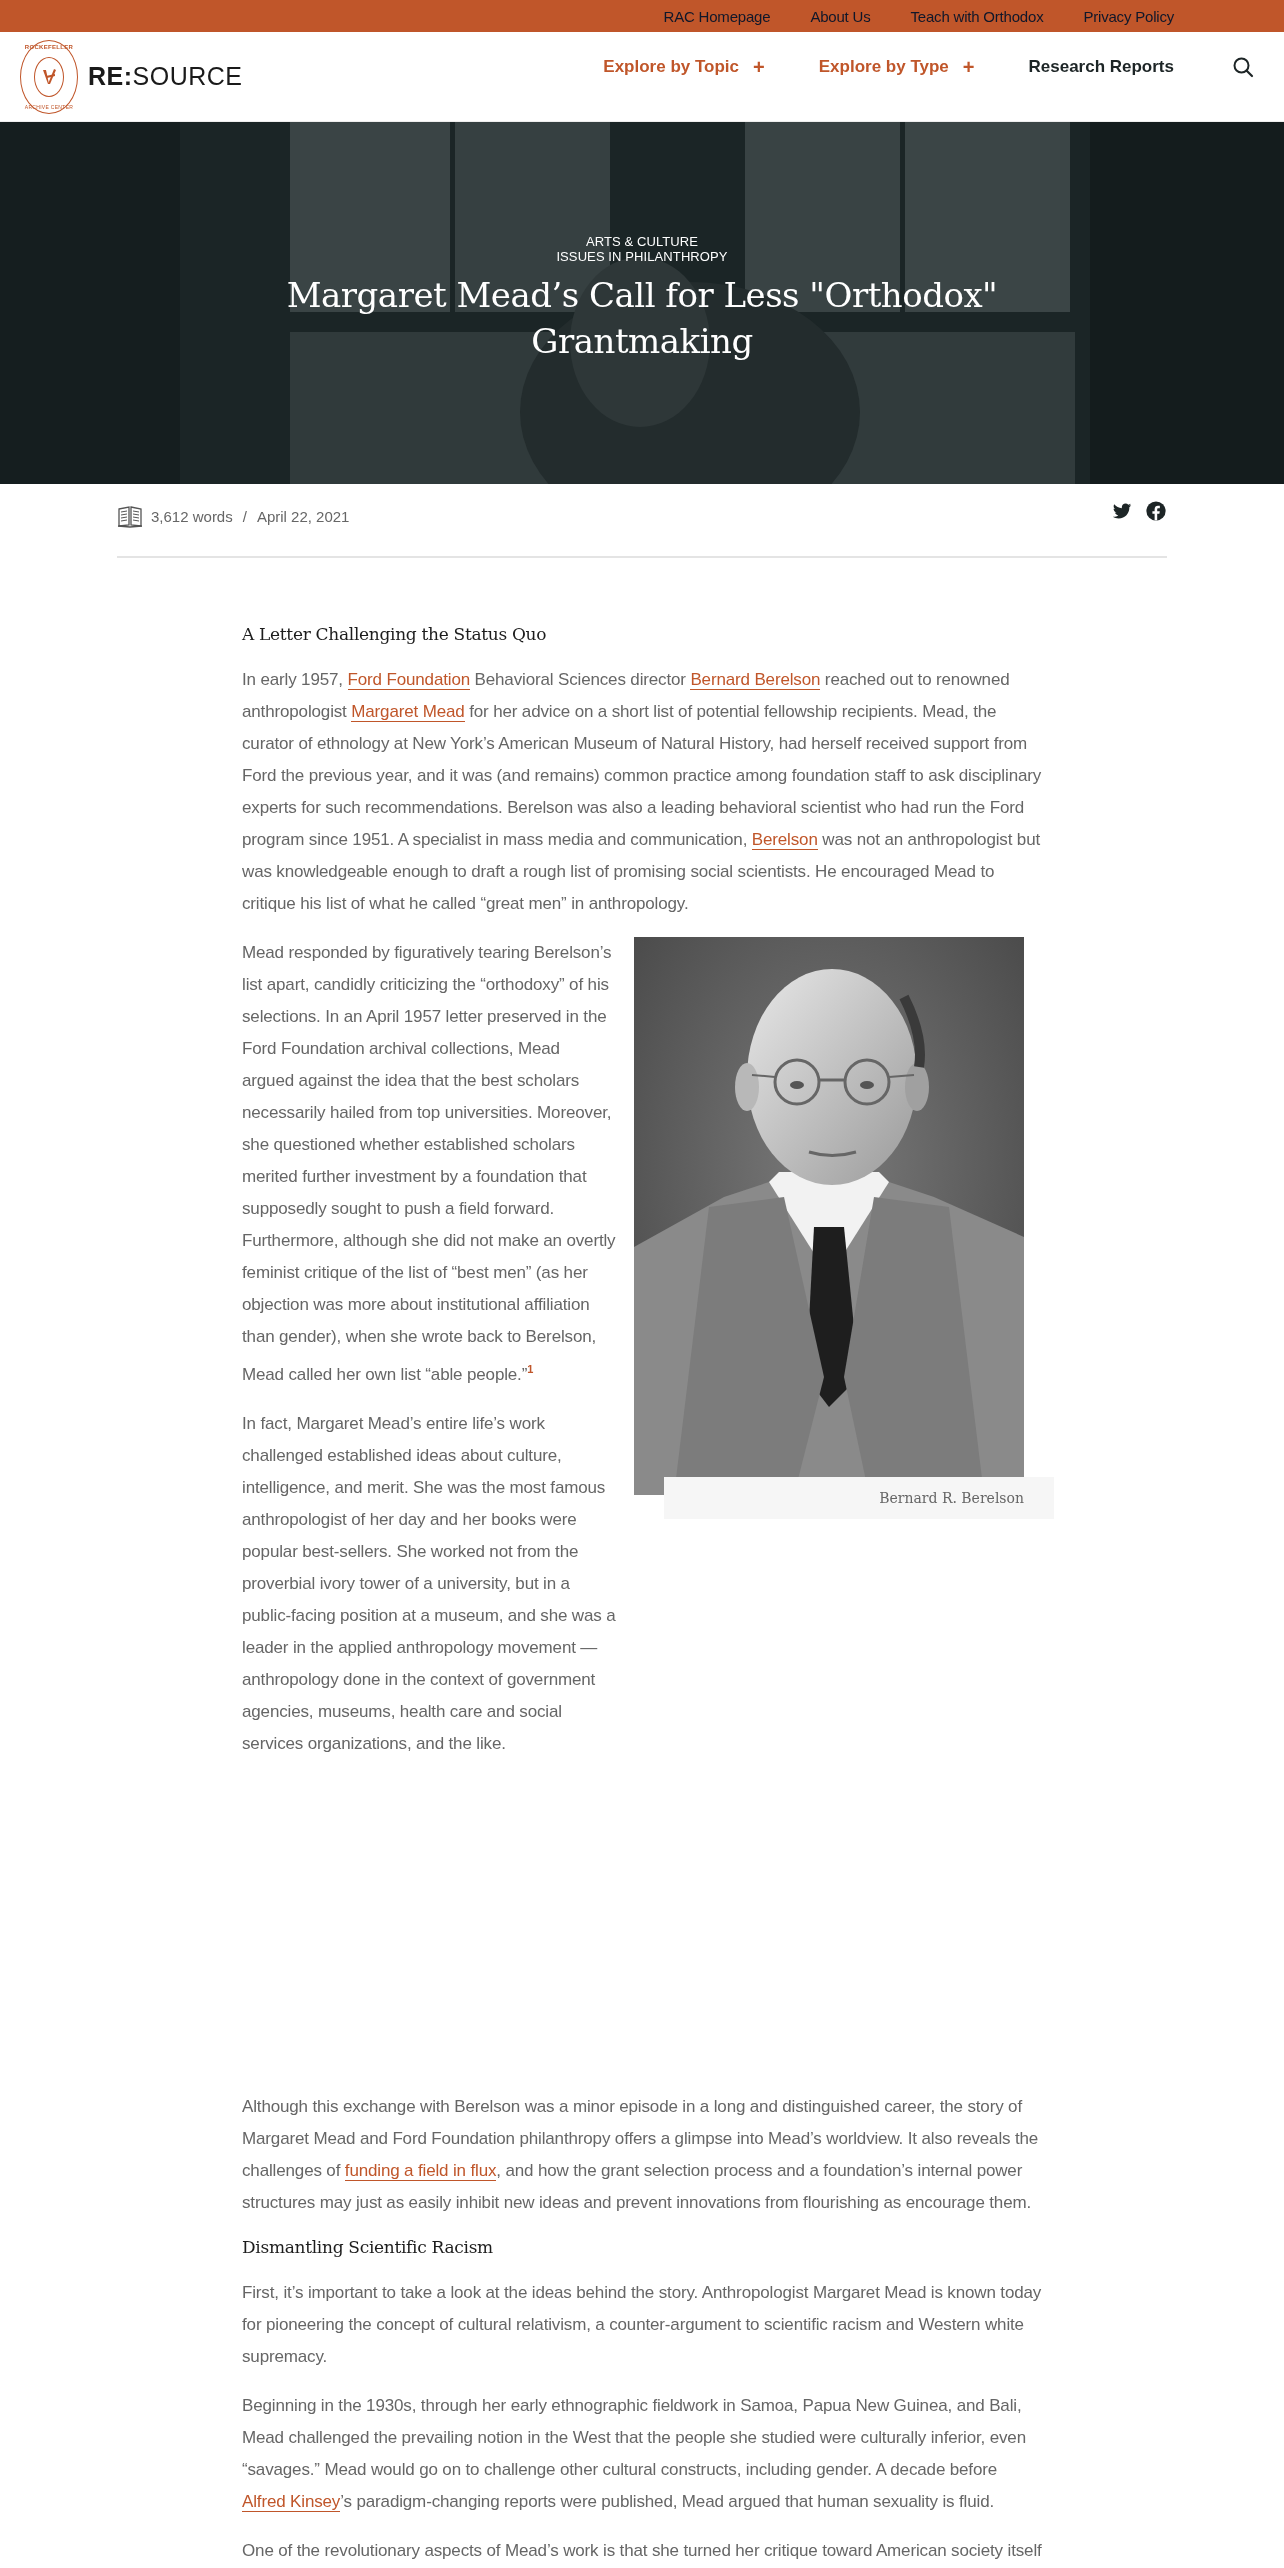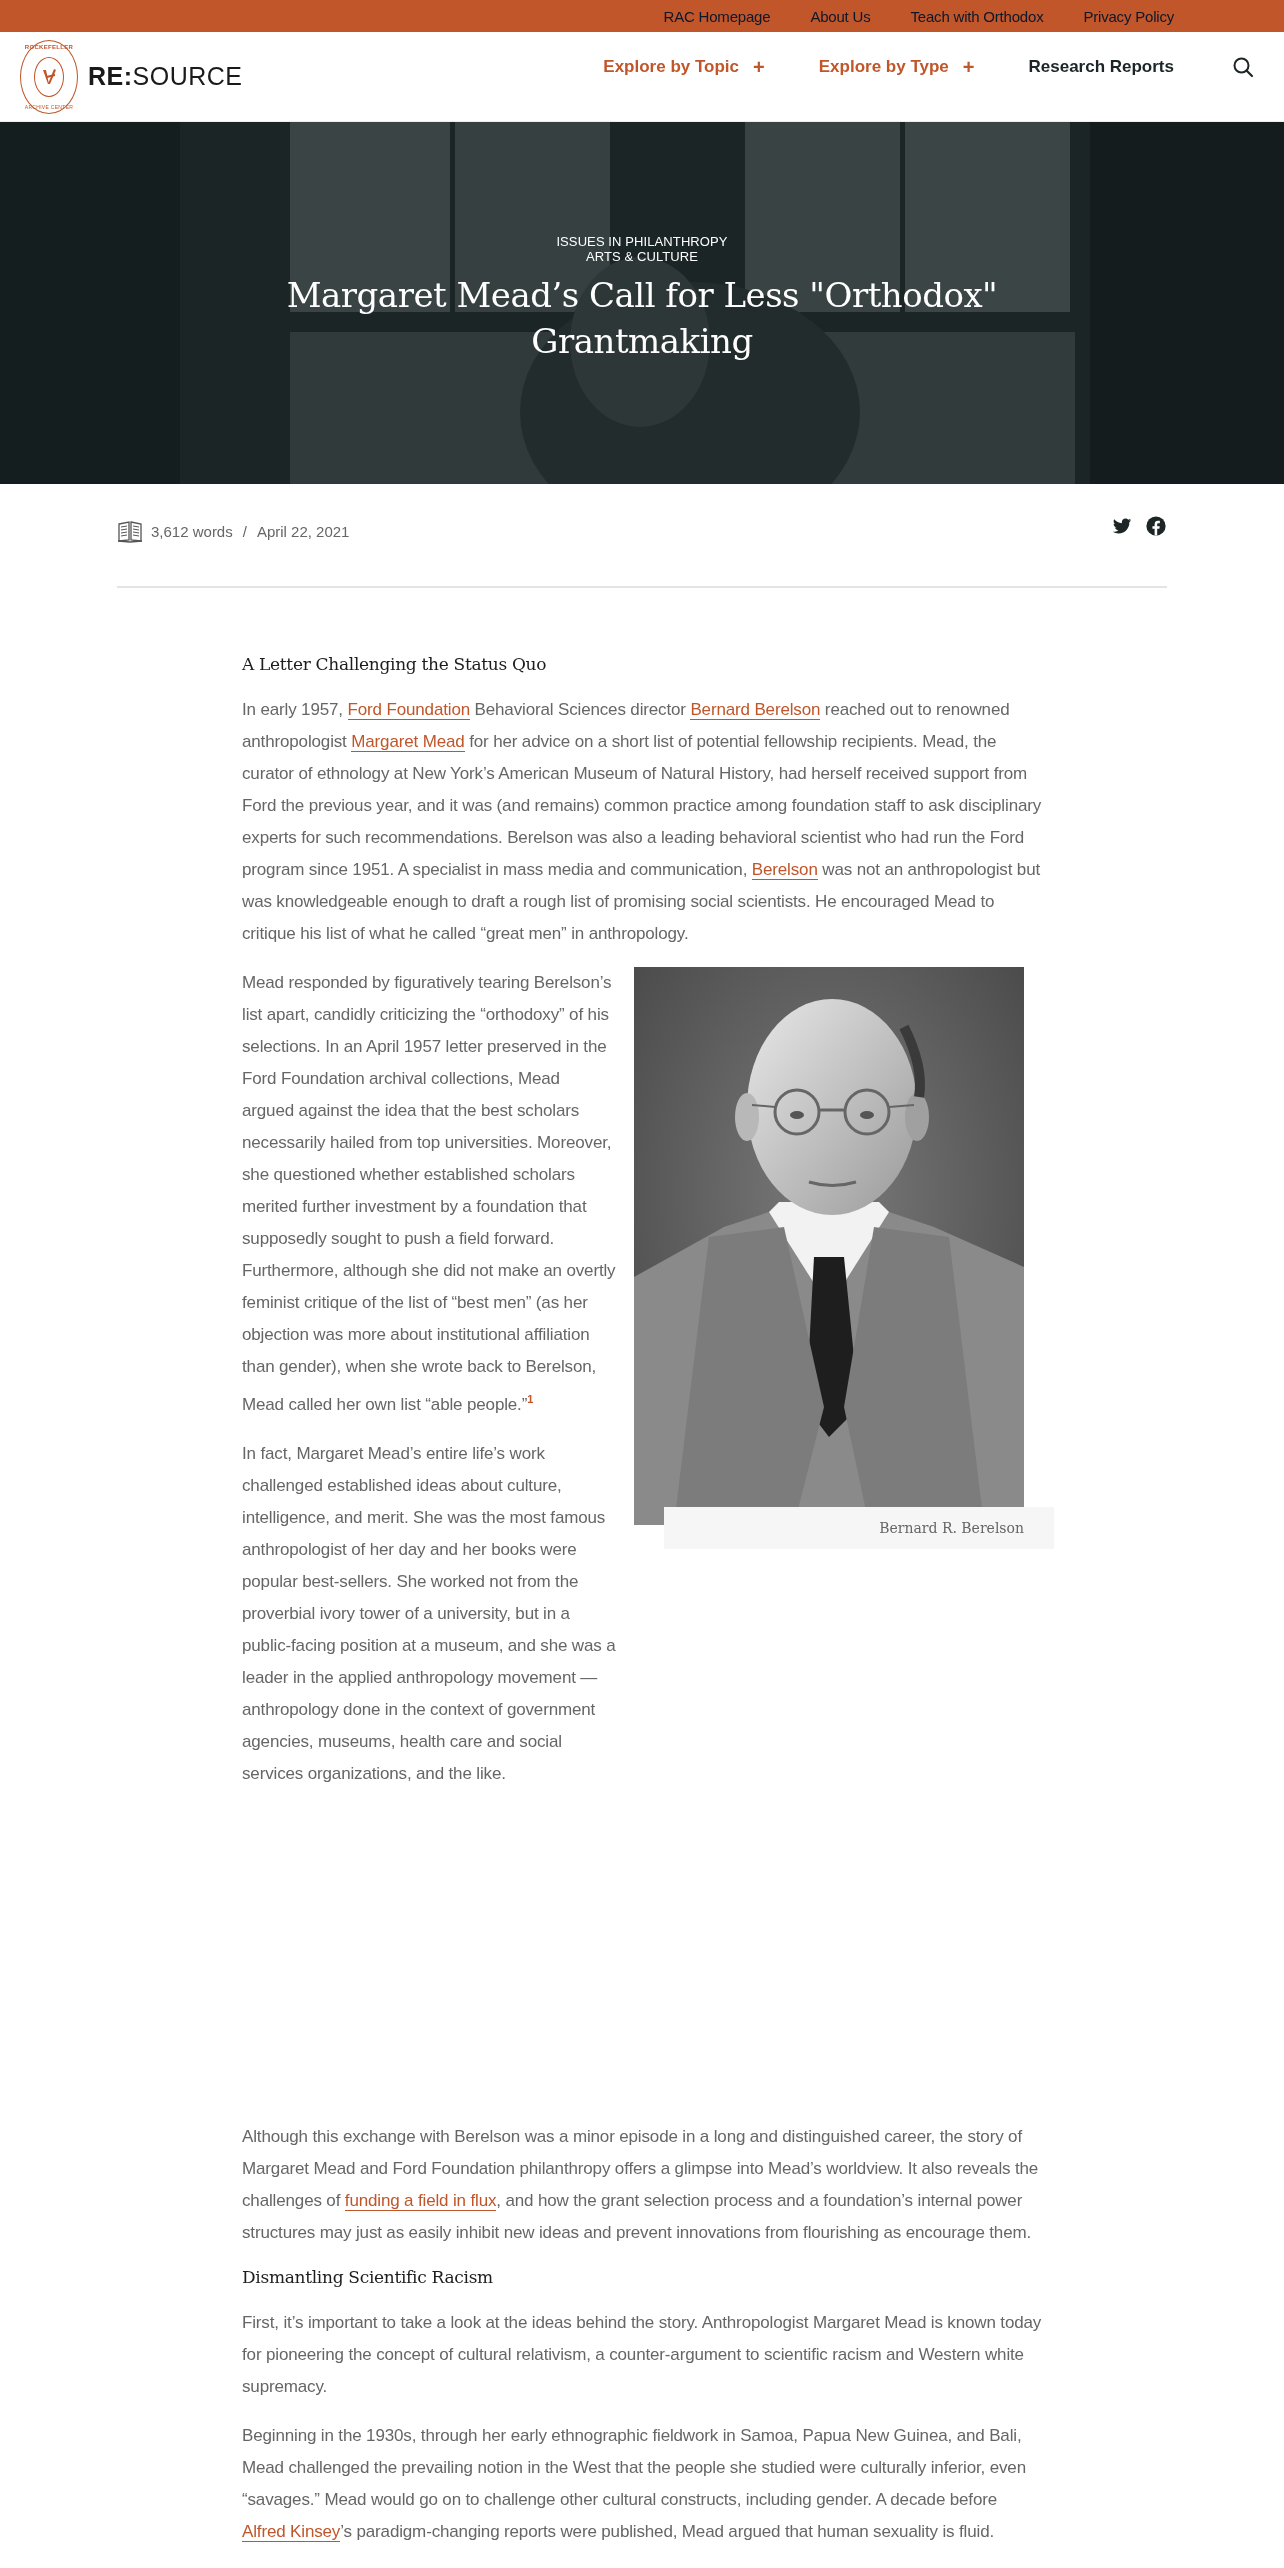--- a/index.html
+++ b/index.html
@@ -27,21 +27,21 @@
   .search-icon { margin-left: 58px; width: 22px; height: 22px; }
 
   
   .hero { height: 362px; position: relative; overflow: hidden; background: #1a2324; }
   .hero .bg { position: absolute; inset: 0; }
   .hero .content { position: absolute; left: 0; right: 0; top: 112px; text-align: center; color: #fff; }
   .hero .cat { font-size: 13px; line-height: 15px; text-transform: uppercase; letter-spacing: 0.1px; }
   .hero h1 { font-family: "DejaVu Serif", serif; font-weight: normal; font-size: 34px; line-height: 46px; margin-top: 8px; letter-spacing: -0.5px; }
 
   
-  .meta { margin: 0 117px; height: 104px; border-bottom: 2px solid #e4e4e4; display: flex; align-items: center; justify-content: space-between; padding-bottom: 8px; }
+  .meta { margin: 0 117px; height: 74px; border-bottom: 2px solid #e4e4e4; display: flex; align-items: center; justify-content: space-between; padding-bottom: 8px; }
   .meta-left { display: flex; align-items: center; font-size: 15px; color: #666; }
   .meta-left .book-icon { width: 26px; height: 24px; margin-right: 8px; }
   .meta-left .sep { margin: 0 10px; }
   .share { display: flex; align-items: center; gap: 12px; margin-top: -10px; }
   .share svg { width: 22px; height: 22px; }
 
   
   .article { width: 800px; margin-left: 242px; padding-top: 48px; }
   .byline { font-size: 15px; color: #5a5a5a; }
   .byline a { color: #c0562a; }
@@ -105,22 +105,22 @@
     <rect x="745" y="0" width="155" height="190" fill="#394344"></rect>
     <rect x="905" y="0" width="165" height="190" fill="#3b4546"></rect>
     <rect x="290" y="210" width="320" height="152" fill="#303a3b"></rect>
     <rect x="745" y="210" width="330" height="152" fill="#313b3c"></rect>
     <rect x="0" y="0" width="180" height="362" fill="#151e1f"></rect>
     <rect x="1090" y="0" width="194" height="362" fill="#141c1d"></rect>
     <ellipse cx="690" cy="290" rx="170" ry="130" fill="#232c2d"></ellipse>
     <ellipse cx="640" cy="220" rx="70" ry="85" fill="#2e3738"></ellipse>
   </svg>
   <div class="content">
+    <div class="cat">ARTS &amp; CULTURE</div>
     <div class="cat">ISSUES IN PHILANTHROPY</div>
-    <div class="cat">ARTS &amp; CULTURE</div>
     <h1>
       <span>Margaret Mead’s Call for Less "Orthodox"</span><br>
       <span>Grantmaking</span>
     </h1>
   </div>
 </div>
 
 <div class="meta">
   <div class="meta-left">
     <svg class="book-icon" viewBox="0 0 26 24">

